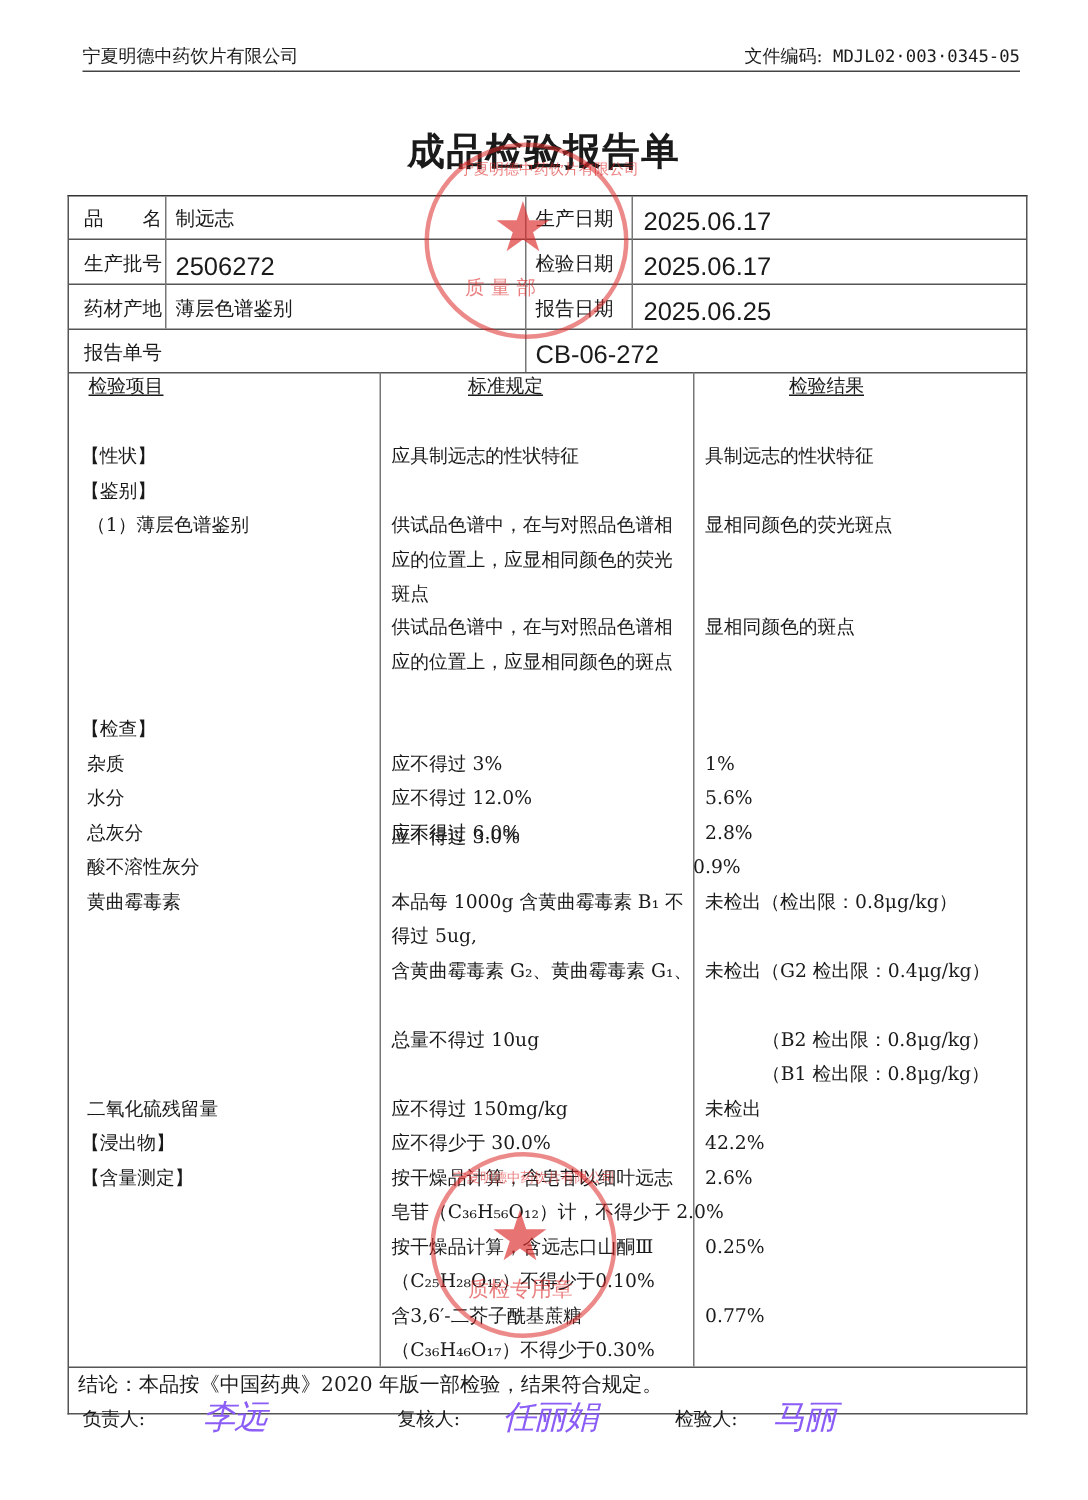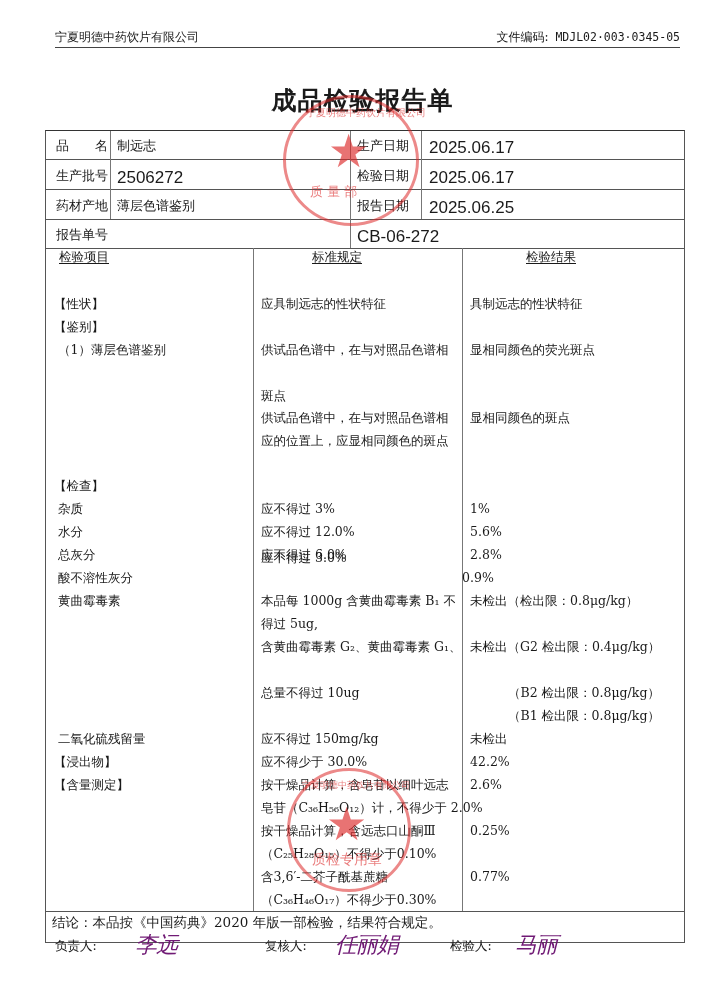--- a/index.html
+++ b/index.html
@@ -24,21 +24,21 @@
   .t { position:absolute; font-size:12.5px; white-space:nowrap; line-height:22.5px; }
 
   .stamp { position:absolute; border:3px solid rgba(220,40,40,0.55); border-radius:50%;
            pointer-events:none; }
   .star { position:absolute; color:rgba(220,40,40,0.65); font-size:46px; line-height:1; }
   .stamptxt { position:absolute; color:rgba(220,40,40,0.6); font-size:14px; white-space:nowrap; }
 
   .concl { position:absolute; left:52px; top:914px; font-size:13.5px; }
   .sign { position:absolute; top:938px; font-size:12.5px; }
   .sig { position:absolute; top:930px; font-family:"DejaVu Serif", serif; font-style:italic;
-         font-size:22px; color:#701a75; letter-spacing:-1px; }
+         font-size:22px; color:#8b5cf6; letter-spacing:-1px; }
 </style>
 </head>
 <body>
 
 <div class="hdr">
   <span class="l">宁夏明德中药饮片有限公司</span>
   <span class="r"><span class="lab">文件编码:</span> <span>MDJL02·003·0345-05</span></span>
 </div>
 
 <div class="title">成品检验报告单</div>
@@ -80,20 +80,21 @@
   <div class="t u" style="left:266px;top:115px">标准规定</div>
   <div class="t u" style="left:480px;top:115px">检验结果</div>
 
   <div class="t" style="left:8px;top:162px">【性状】</div>
   <div class="t" style="left:215px;top:162px">应具制远志的性状特征</div>
   <div class="t" style="left:424px;top:162px">具制远志的性状特征</div>
 
   <div class="t" style="left:8px;top:185px">【鉴别】</div>
   <div class="t" style="left:12px;top:208px">（1）薄层色谱鉴别</div>
   <div class="t" style="left:215px;top:208px">供试品色谱中，在与对照品色谱相</div>
+  <div class="t" style="left:215px;top:231px">应的位置上，应显相同颜色的荧光</div>
   <div class="t" style="left:215px;top:254px">斑点</div>
   <div class="t" style="left:424px;top:208px">显相同颜色的荧光斑点</div>
   <div class="t" style="left:215px;top:276px">供试品色谱中，在与对照品色谱相</div>
   <div class="t" style="left:215px;top:299px">应的位置上，应显相同颜色的斑点</div>
   <div class="t" style="left:424px;top:276px">显相同颜色的斑点</div>
 
   <div class="t" style="left:8px;top:344px">【检查】</div>
   <div class="t" style="left:12px;top:367px">杂质</div>
   <div class="t" style="left:215px;top:367px">应不得过 3%</div>
   <div class="t" style="left:424px;top:367px">1%</div>

